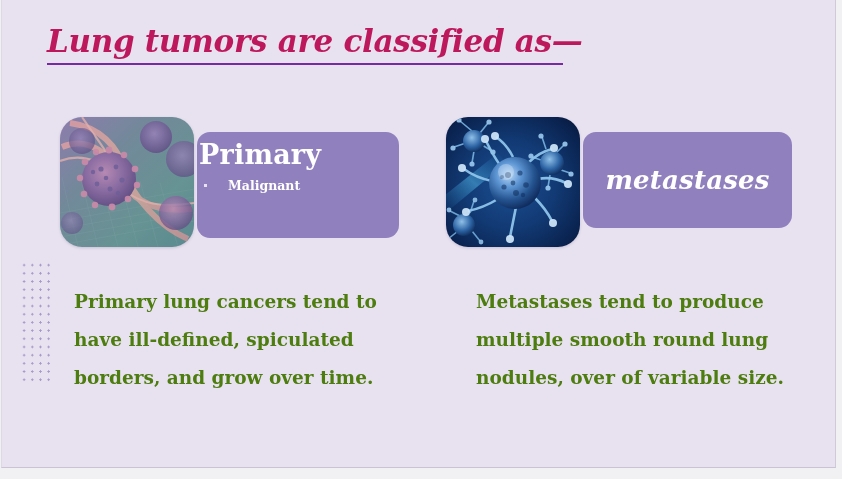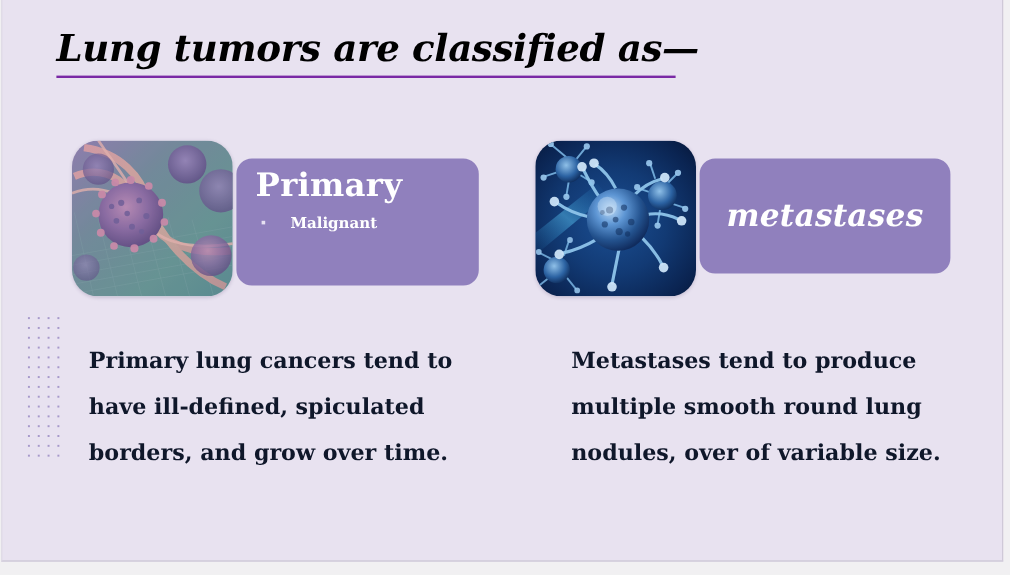--- a/index.html
+++ b/index.html
@@ -41,21 +41,21 @@
   
   #title {
     position: absolute;
     left: 45px;
     top: 23px;
     font-family: "DejaVu Serif", "Liberation Serif", serif;
     font-style: italic;
     font-weight: bold;
     font-size: 31px;
     letter-spacing: -0.3px;
-    color: #000000;
+    color: #be185d;
     white-space: nowrap;
   }
   #title-underline {
     position: absolute;
     left: 45px;
     top: 63px;
     width: 516px;
     height: 2px;
     background: #7a29a5;
   }
@@ -89,21 +89,21 @@
   
   .label-box {
     position: absolute;
     background: #9080bd;
     border-radius: 13px;
     box-sizing: border-box;
   }
   #box-primary {
     left: 195px; top: 132px;
     width: 202px; height: 106px;
-    padding: 9px 14px 10px 16px;
+    padding: 9px 14px 10px 2px;
   }
   #box-meta {
     left: 581px; top: 132px;
     width: 209px; height: 96px;
     display: flex;
     align-items: center;
     justify-content: center;
   }
 
   #box-primary-heading {
@@ -146,21 +146,21 @@
     letter-spacing: 0.2px;
   }
 
   
   .body-text {
     position: absolute;
     font-family: "DejaVu Serif", "Liberation Serif", serif;
     font-weight: bold;
     font-size: 18.5px;
     line-height: 38px;
-    color: #0f172a;
+    color: #4d7c0f;
   }
   #text-primary { left: 72px;  top: 283px; width: 330px; }
   #text-meta    { left: 474px; top: 283px; width: 342px; }
 
   
   #watermark {
     position: absolute;
     left: 0;
     right: 0;
     top: 437px;

